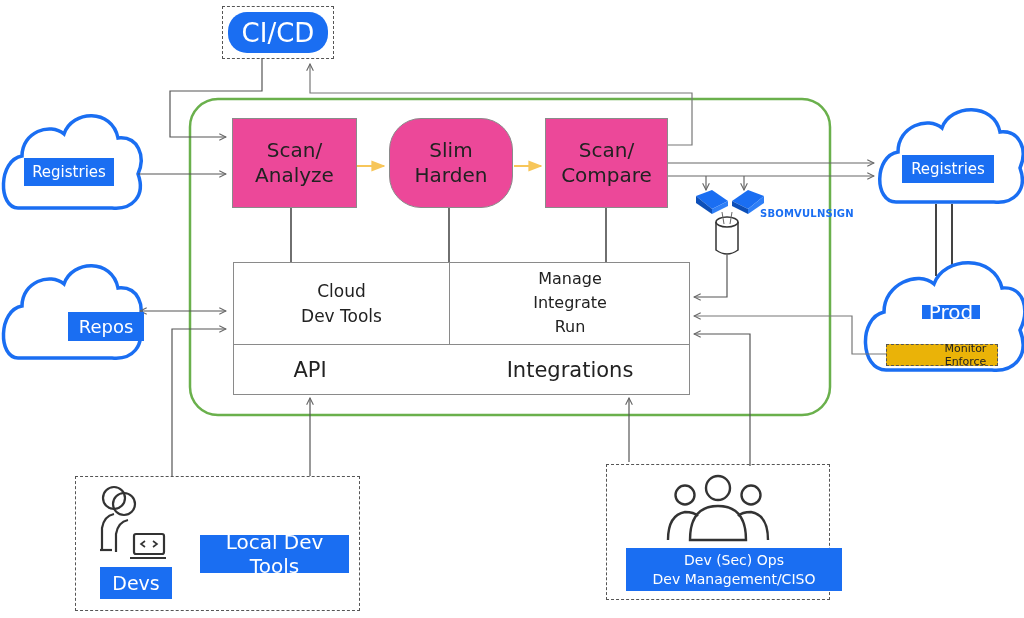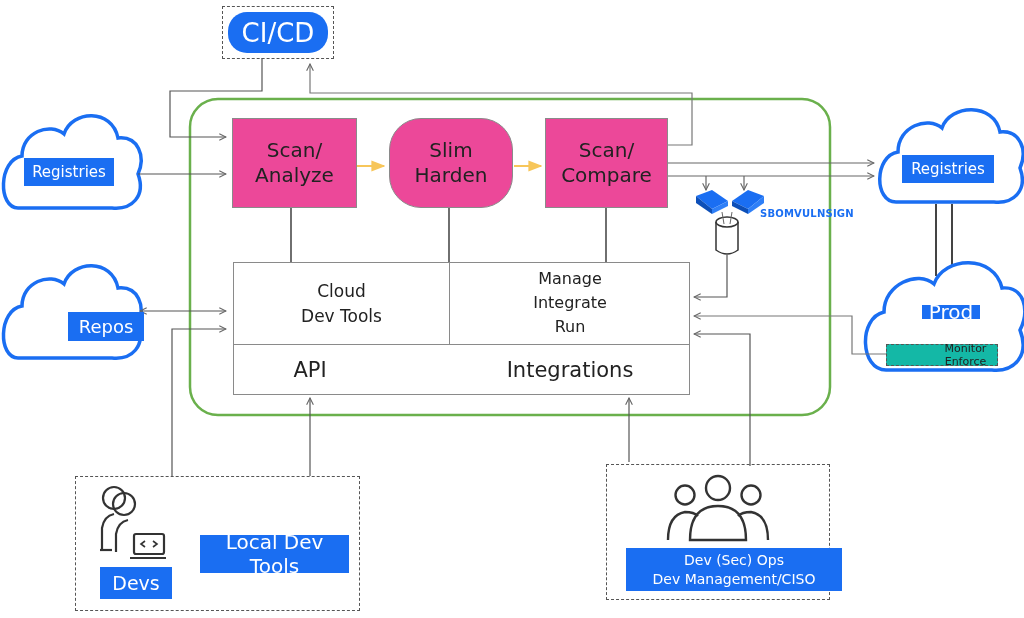--- a/index.html
+++ b/index.html
@@ -121,21 +121,21 @@
 </svg>
 
 <div class="dotted" style="left:222px; top:6px; width:112px; height:53px;"></div>
 <div class="badge" style="left:228px; top:12px; width:100px; height:41px; font-size:26px;border-radius:19px;">CI/CD</div>
 
 <div class="badge" style="left:24px; top:158px; width:90px; height:28px; font-size:15px;">Registries</div>
 <div class="badge" style="left:30px; top:312px; width:76px; height:29px; font-size:18px;margin-left:38px;">Repos</div>
 
 <div class="badge" style="left:902px; top:155px; width:92px; height:28px; font-size:15px;">Registries</div>
 <div class="badge" style="left:922px; top:305px; width:58px; height:14px; font-size:20px;">Prod</div>
-<div class="dotted cell" style="left:886px; top:344px; width:112px; height:22px; font-size:11px; background:#14b8a6;padding-left:47px;">Monitor Enforce</div>
+<div class="dotted cell" style="left:886px; top:344px; width:112px; height:22px; font-size:11px; background:#eab308;padding-left:47px;">Monitor Enforce</div>
 
 <div class="box" style="left:232px; top:118px; width:125px; height:90px;">Scan/
 Analyze</div>
 <div class="box" style="left:389px; top:118px; width:124px; height:90px;border-radius:32px;">Slim
 Harden</div>
 <div class="box" style="left:545px; top:118px; width:123px; height:90px;">Scan/
 Compare</div>
 
 <div class="label-blue" style="left:760px; top:208px;">SBOMVULNSIGN</div>
 

